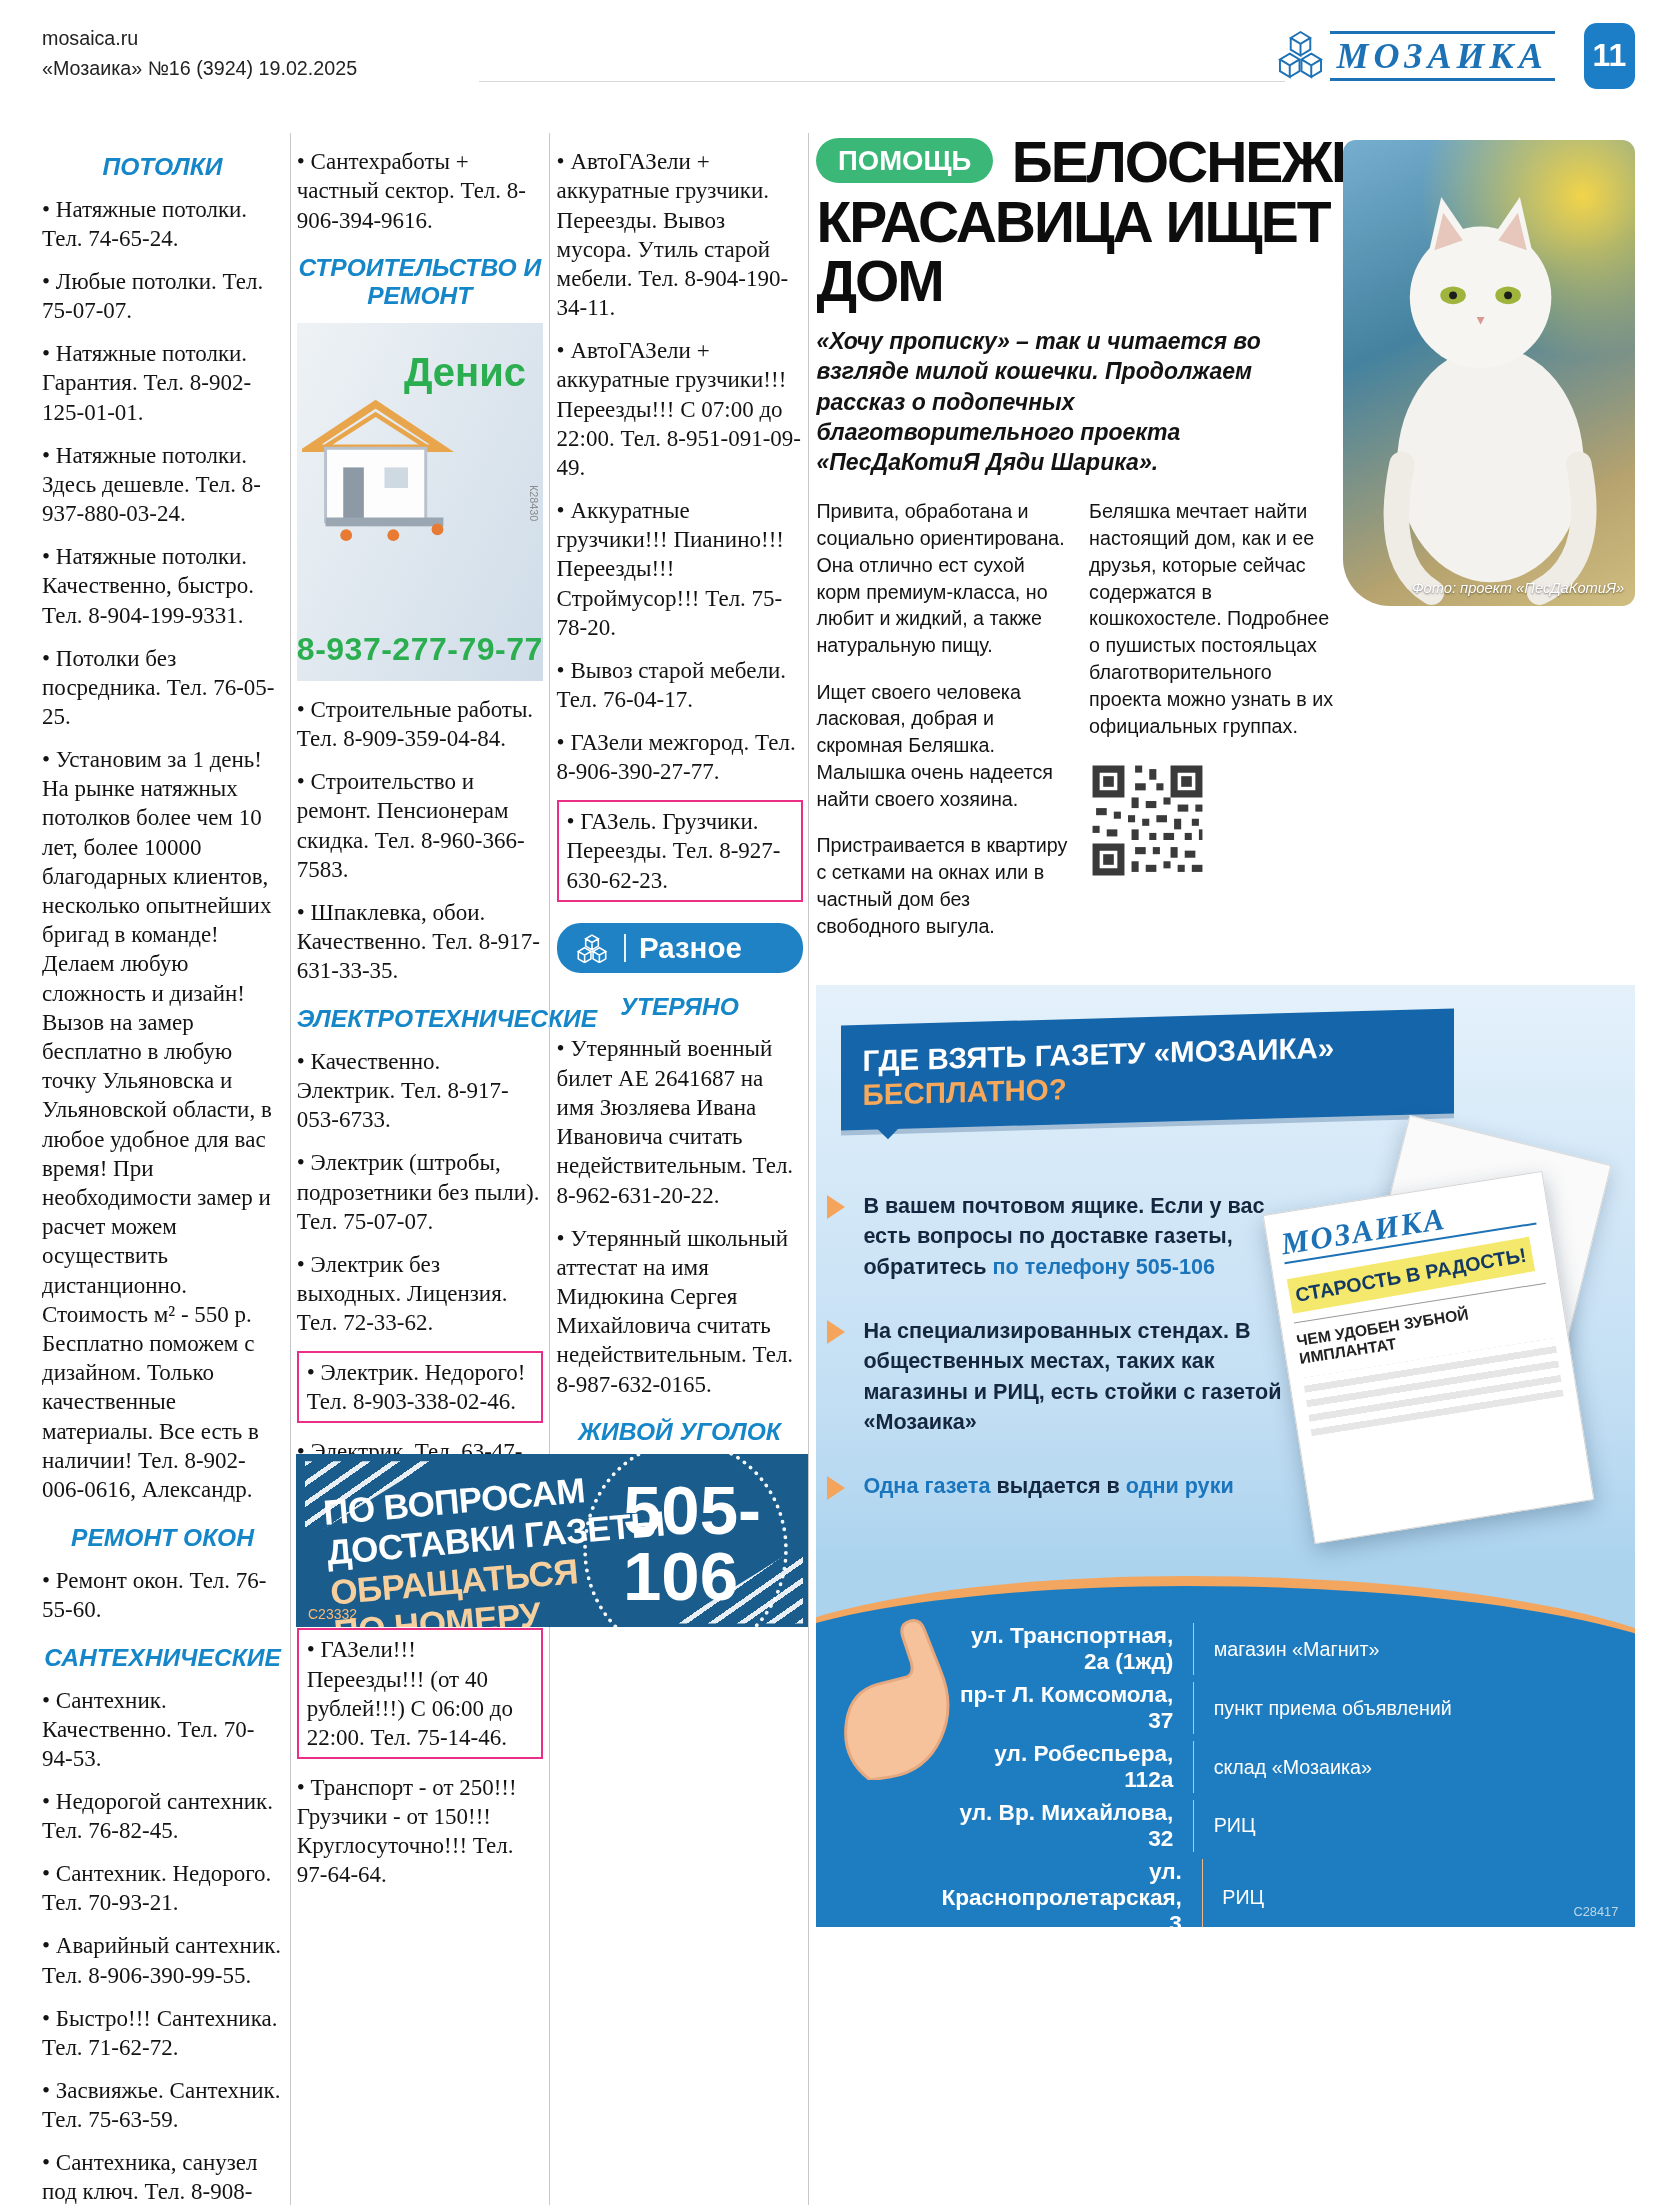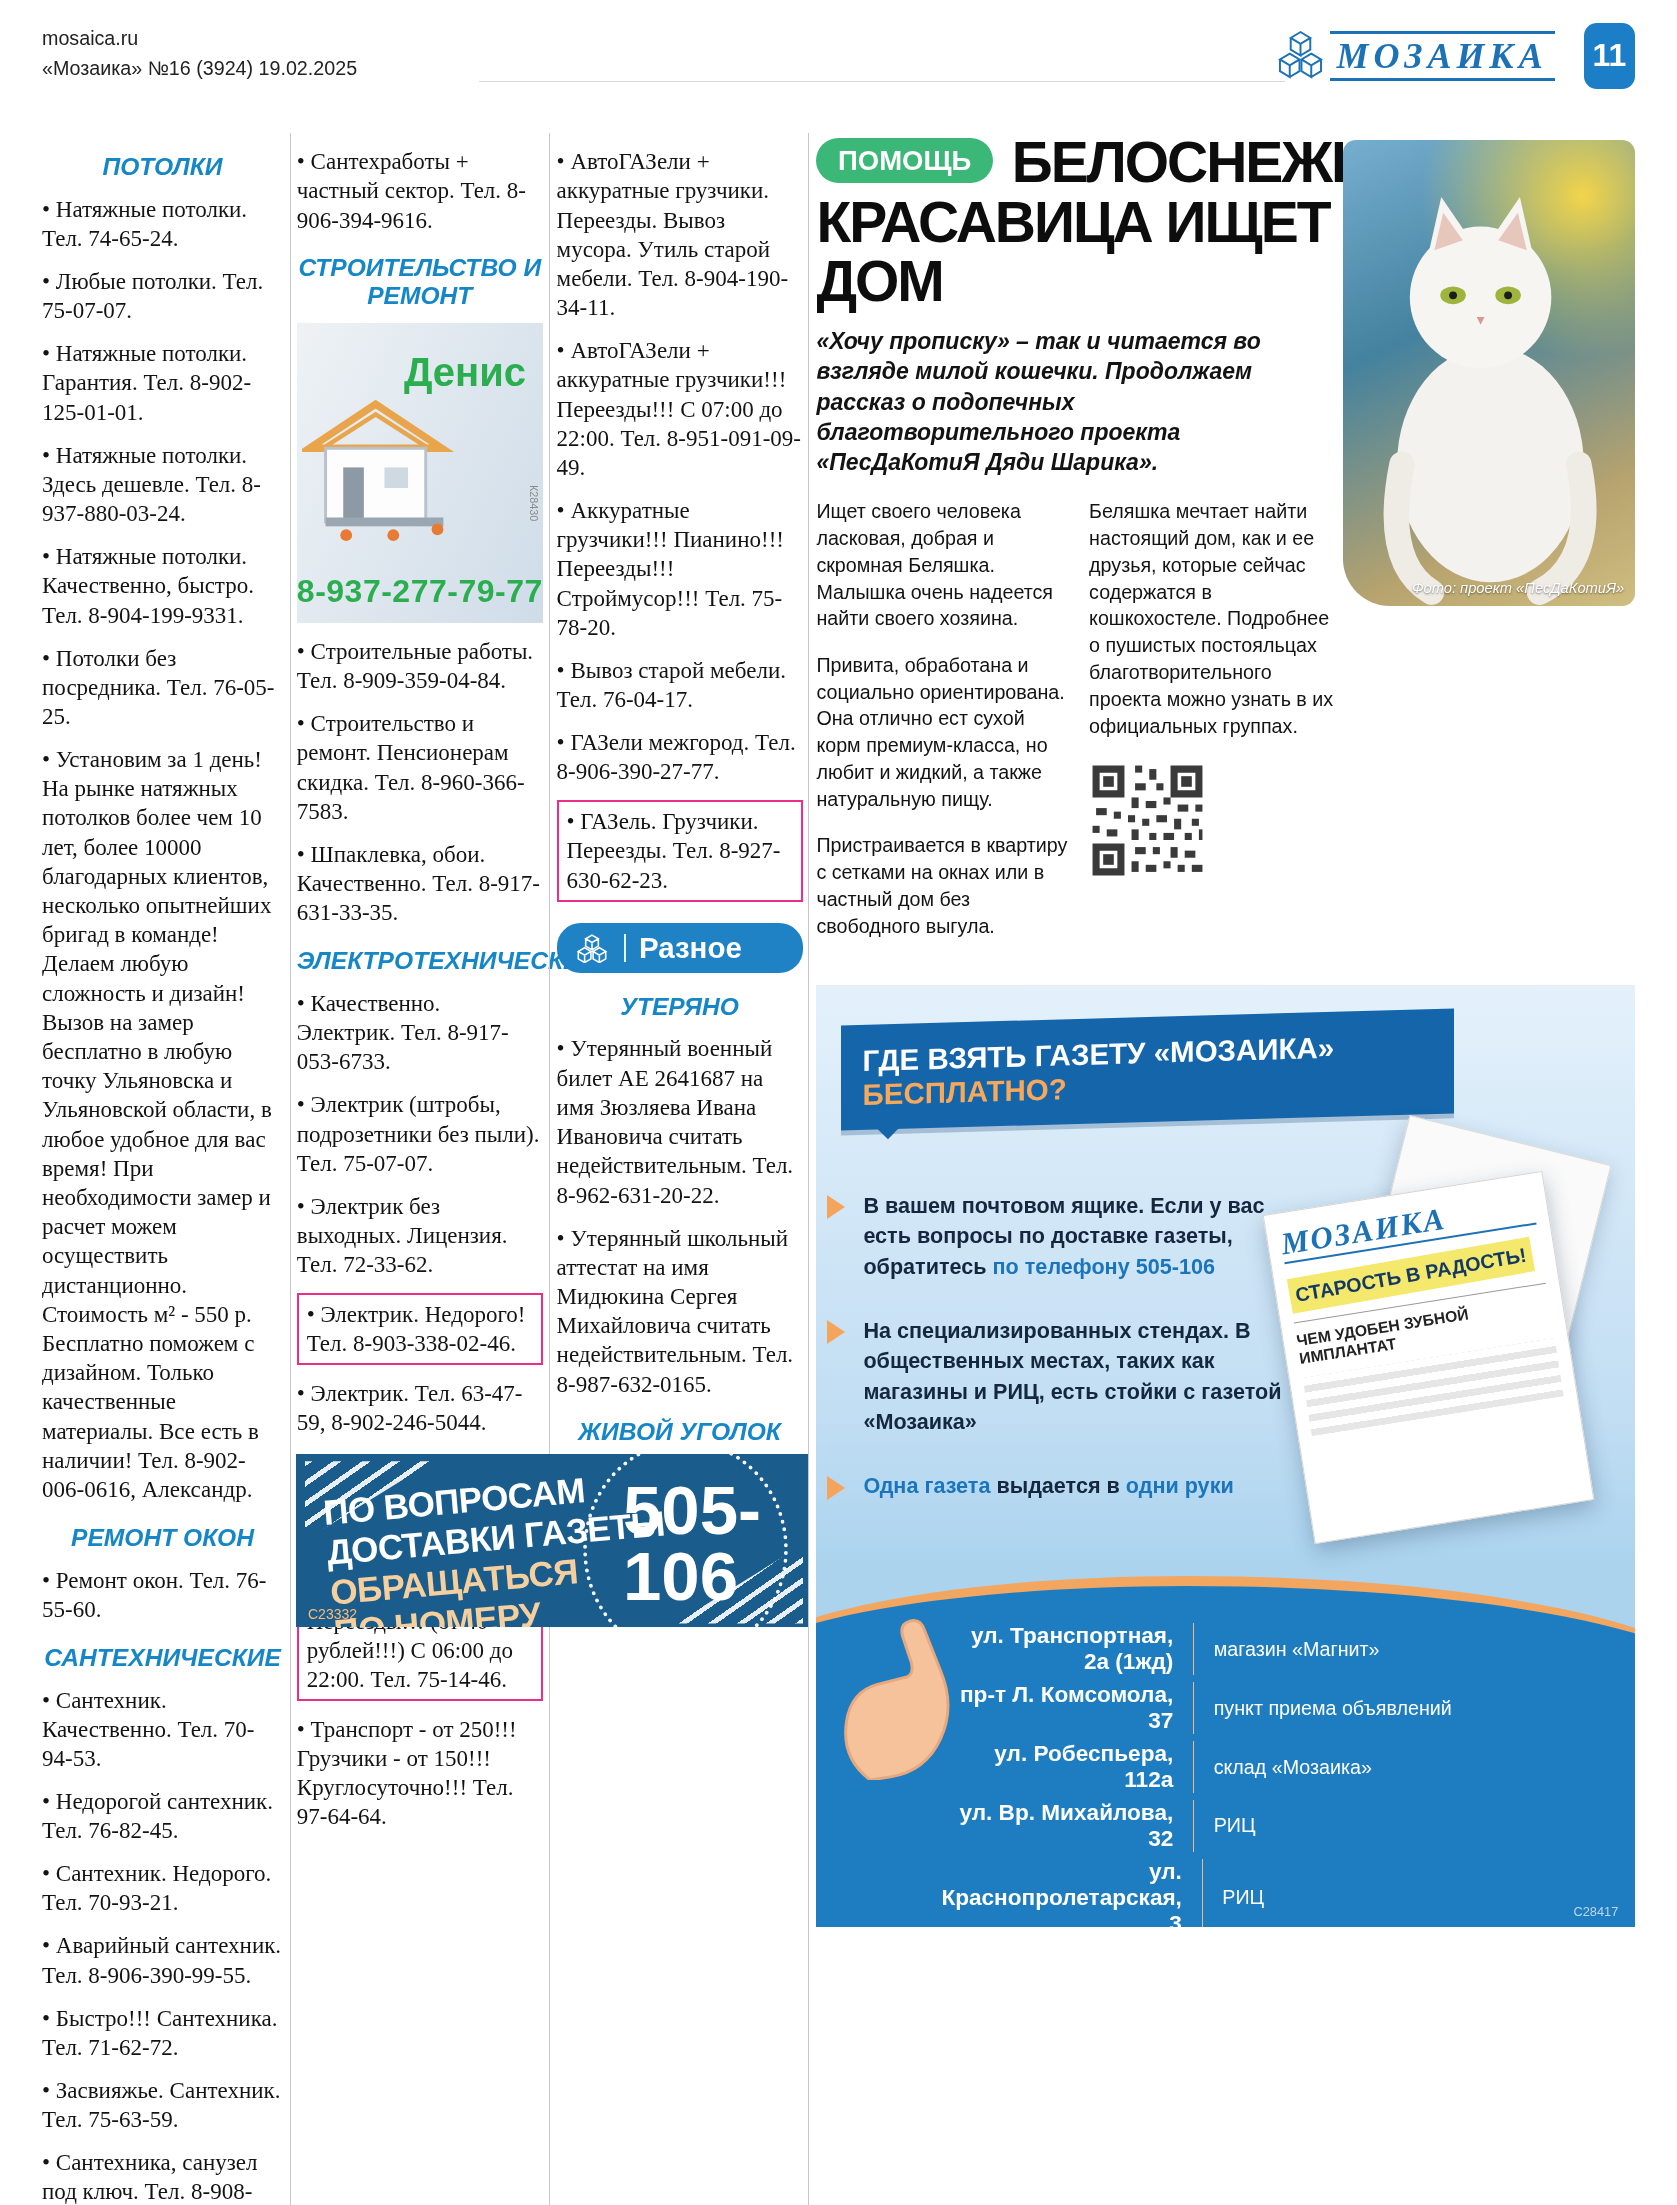--- a/index.html
+++ b/index.html
@@ -17,21 +17,21 @@
   .main{position:relative;display:grid;grid-template-columns:241px 246px 246px 1fr;column-gap:13.8px;margin-top:12.8px;min-height:1495px;}
   .vline{position:absolute;top:0;bottom:0;width:1px;background:#c9c9c9;}
   .sec-h{font-family:"Liberation Sans",sans-serif;font-style:italic;font-weight:bold;font-size:24.6px;color:#1586c8;text-align:center;margin:19.7px 0 7.9px 0;}
   .ad{font-size:23px;line-height:1.27;margin:13.8px 0;}
   .ad.b{font-weight:normal;}
   .ad.boxed{border:2.9px solid #ec2f86;padding:4.9px 7.9px;}
   .cat-banner{background:#1e82c4;border-radius:23.6px;color:#fff;display:flex;align-items:center;gap:12.8px;padding:7.9px 16.7px;font-family:"Liberation Sans",sans-serif;font-weight:bold;font-size:29.5px;margin:21.6px 0 14.7px 0;}
   .cat-banner svg{width:38px;height:29.5px;flex:none;}
   .cb-bar{width:2px;height:28.5px;background:#fff;opacity:.9;}
   
-  .denis{position:relative;height:300px;margin:12.8px 0;background:linear-gradient(115deg,#eef2f5 0%,#dde6ee 55%,#cfdce8 100%);font-family:"Liberation Sans",sans-serif;overflow:hidden;}
+  .denis{position:relative;height:358px;margin:12.8px 0;background:linear-gradient(115deg,#eef2f5 0%,#dde6ee 55%,#cfdce8 100%);font-family:"Liberation Sans",sans-serif;overflow:hidden;}
   .denis-name{position:absolute;top:26.5px;right:16.7px;color:#2aae4f;font-weight:bold;font-size:40px;}
   .denis-phone{position:absolute;bottom:12.8px;left:0;right:0;text-align:center;color:#2aae4f;font-weight:bold;font-size:32px;letter-spacing:0.5px;}
   .denis-code{position:absolute;right:2.9px;top:162px;font-size:10.8px;color:#8b8b8b;writing-mode:vertical-rl;}
   
   .delivery{position:absolute;left:254px;top:1321px;width:512px;height:173px;background:#1a5c8c;color:#fff;font-family:"Liberation Sans",sans-serif;overflow:hidden;}
   .dv-text{position:absolute;left:32px;top:23.6px;transform:rotate(-5deg);font-weight:900;font-size:35px;line-height:1.14;letter-spacing:-0.5px;}
   .dv-text .pe{color:#f6cf9e;}
   .dv-oval{position:absolute;right:19.7px;top:-14.7px;width:197px;height:211px;border:4.4px dotted #ffffff;border-radius:50%;opacity:.95;}
   .dv-phone{position:absolute;right:47px;top:23.6px;font-weight:900;font-size:69px;line-height:.95;text-align:left;}
   .dv-code{position:absolute;left:12px;bottom:5.9px;font-size:14px;color:#fdba74;}
@@ -204,22 +204,22 @@
     <div class="rightcol">
       <div class="article">
         <div>
           <span class="tag">ПОМОЩЬ</span>
           <span class="headline" style="display:inline-block">БЕЛОСНЕЖНАЯ</span>
         </div>
         <div class="headline">КРАСАВИЦА ИЩЕТ ДОМ</div>
         <div class="lede">«Хочу прописку» – так и читается во взгляде милой кошечки. Продолжаем рассказ о подопечных благотворительного проекта «ПесДаКотиЯ Дяди Шарика».</div>
         <div class="art-cols">
           <div>
+              <p>Привита, обработана и социально ориентирована. Она отлично ест сухой корм премиум-класса, но любит и жидкий, а также натуральную пищу.</p>
               <p>Ищет своего человека ласковая, добрая и скромная Беляшка. Малышка очень надеется найти своего хозяина.</p>
-              <p>Привита, обработана и социально ориентирована. Она отлично ест сухой корм премиум-класса, но любит и жидкий, а также натуральную пищу.</p>
               <p>Пристраивается в квартиру с сетками на окнах или в частный дом без свободного выгула.</p>
             </div>
           <div>
             <div>
                 <p>Беляшка мечтает найти настоящий дом, как и ее друзья, которые сейчас содержатся в кошкохостеле. Подробнее о пушистых постояльцах благотворительного проекта можно узнать в их официальных группах.</p>
               </div>
             <svg class="qr" viewBox="0 0 33 33">
               <rect width="33" height="33" fill="#fff"></rect>
               <g fill="#3a3a3a">
                 <path d="M1 1h9v9H1zM3 3v5h5V3z"></path>

